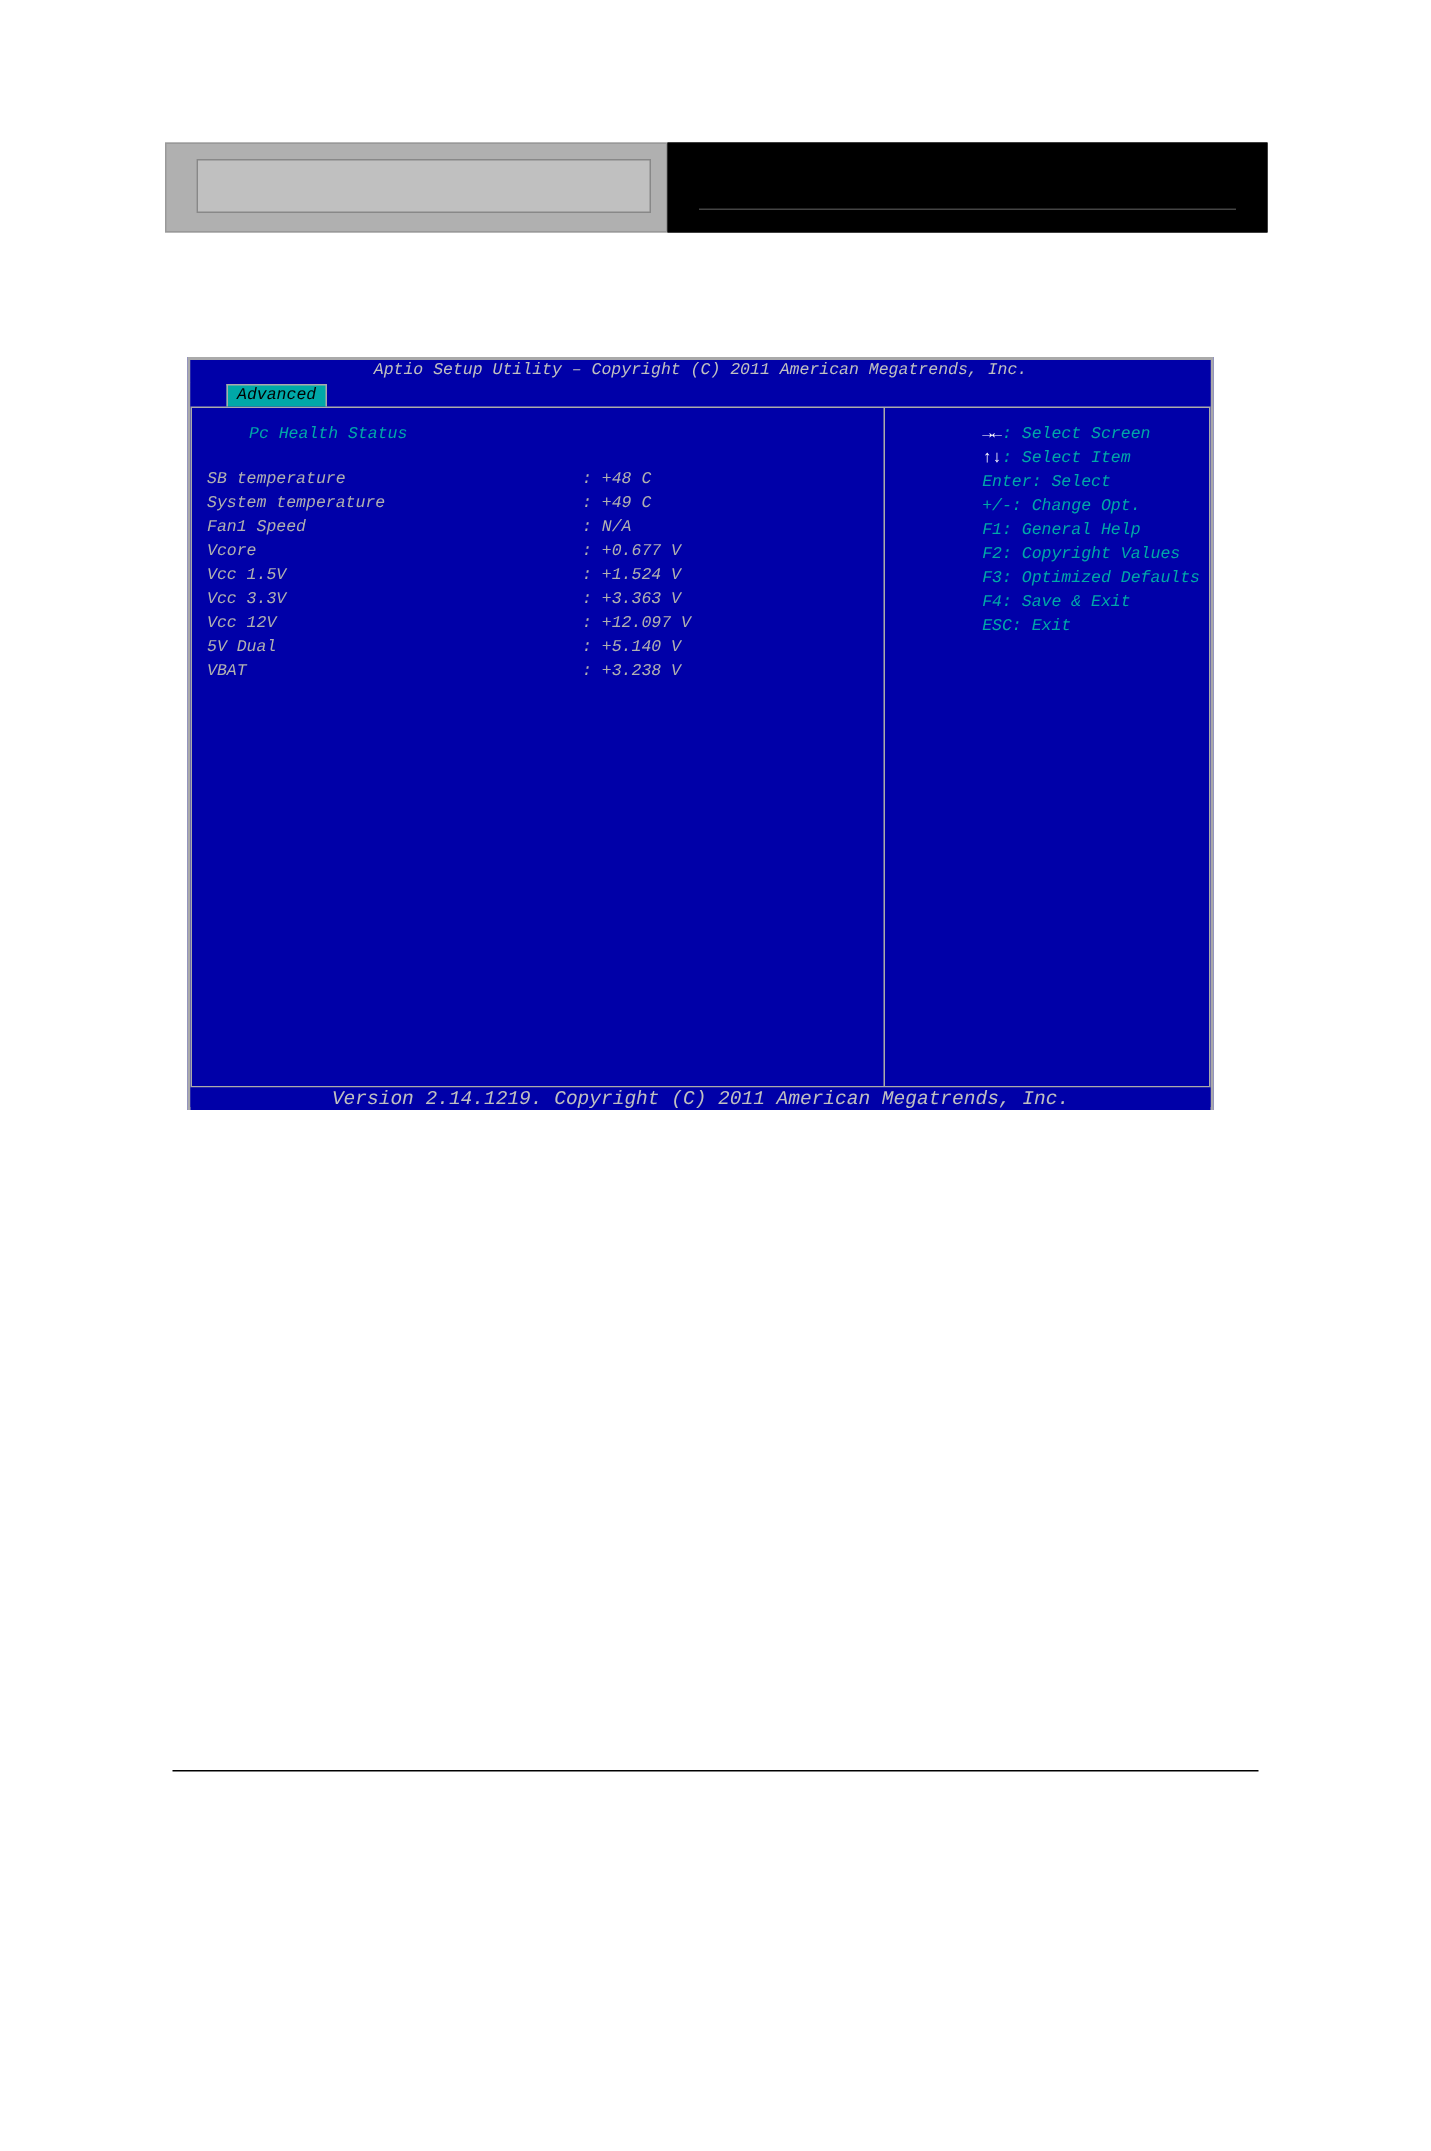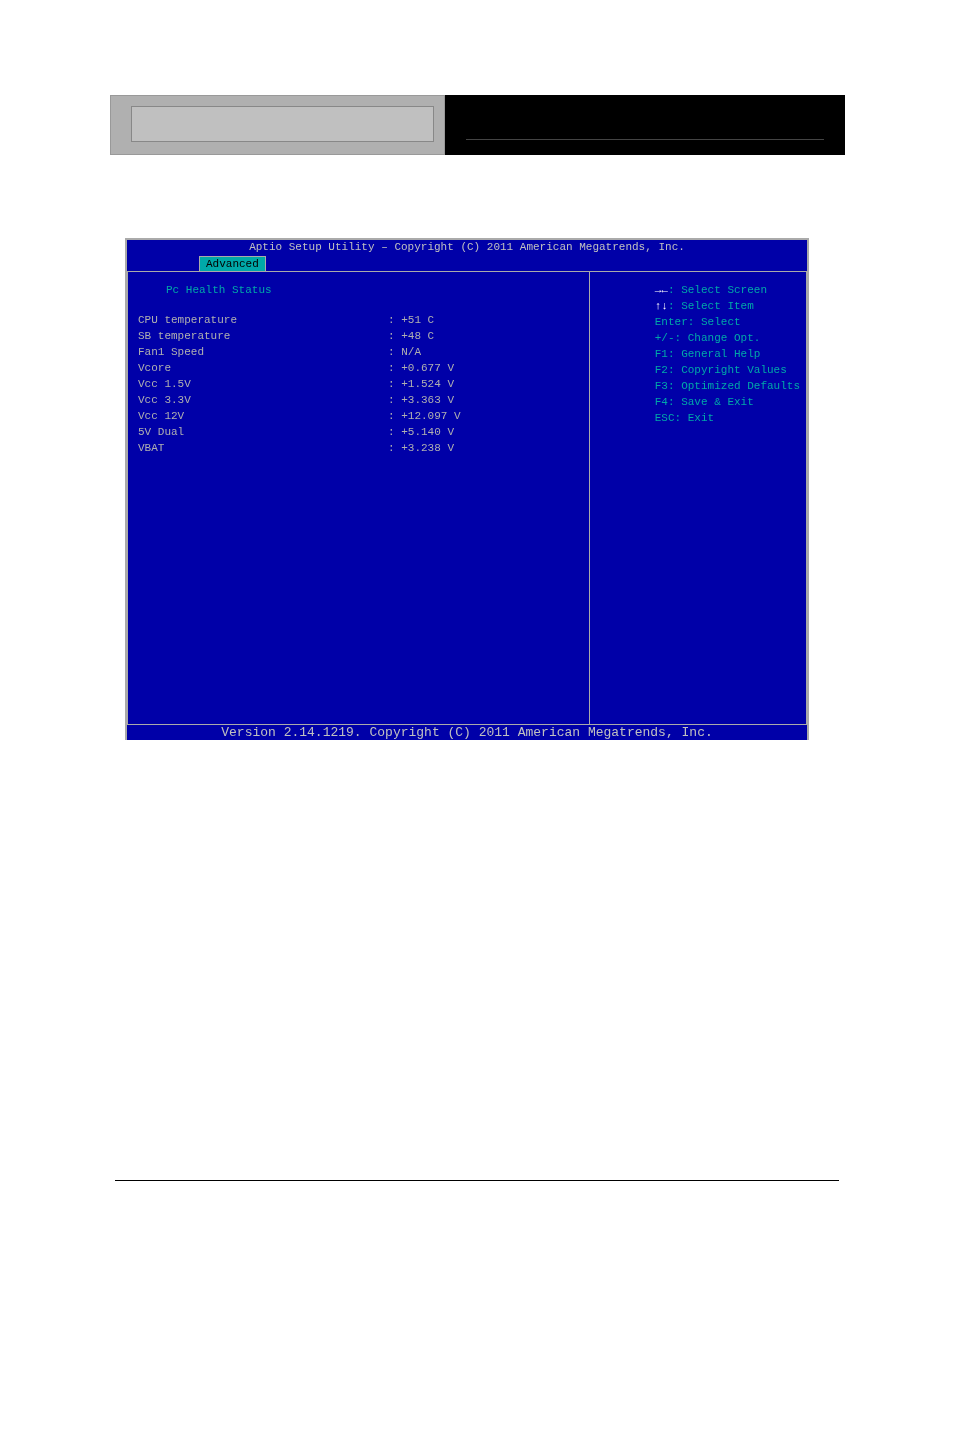--- a/index.html
+++ b/index.html
@@ -51,33 +51,34 @@
   .bios-container {
     position: absolute;
     top: 238px;
     left: 125px;
     width: 684px;
     height: 502px;
     background: #0000a8;
     border: 2px solid #aaa;
     font-size: 11px;
     color: #fff;
+    font-style: italic;
   }
   .bios-topbar {
     height: 15px;
     background: #0000a8;
     text-align: center;
     color: #c0c0c0;
     font-size: 11px;
     line-height: 15px;
   }
   .bios-tabbar {
     height: 16px;
     background: #0000a8;
-    padding-left: 72px;
+    padding-left: 24px;
     display: flex;
     align-items: flex-end;
   }
   .bios-tab {
     background: #00a8a8;
     color: #000;
     padding: 1px 6px;
     font-size: 11px;
     border: 1px solid #aaa;
     border-bottom: none;
@@ -162,26 +163,26 @@
 <div class="bios-container">
   <div class="bios-topbar">Aptio Setup Utility – Copyright (C) 2011 American Megatrends, Inc.</div>
   <div class="bios-tabbar">
     <div class="bios-tab">Advanced</div>
   </div>
   <div class="bios-body">
     <div class="bios-main">
       <div class="section-title">Pc Health Status</div>
       <div id="status-rows">
           <div class="row">
-            <span class="label">CPU temperature</span>
-            <span class="val">: +51 C</span>
-          </div>
-          <div class="row">
             <span class="label">SB temperature</span>
             <span class="val">: +48 C</span>
+          </div>
+          <div class="row">
+            <span class="label">System temperature</span>
+            <span class="val">: +49 C</span>
           </div>
           <div class="row">
             <span class="label">Fan1 Speed</span>
             <span class="val">: N/A</span>
           </div>
           <div class="row">
             <span class="label">Vcore</span>
             <span class="val">: +0.677 V</span>
           </div>
           <div class="row">

